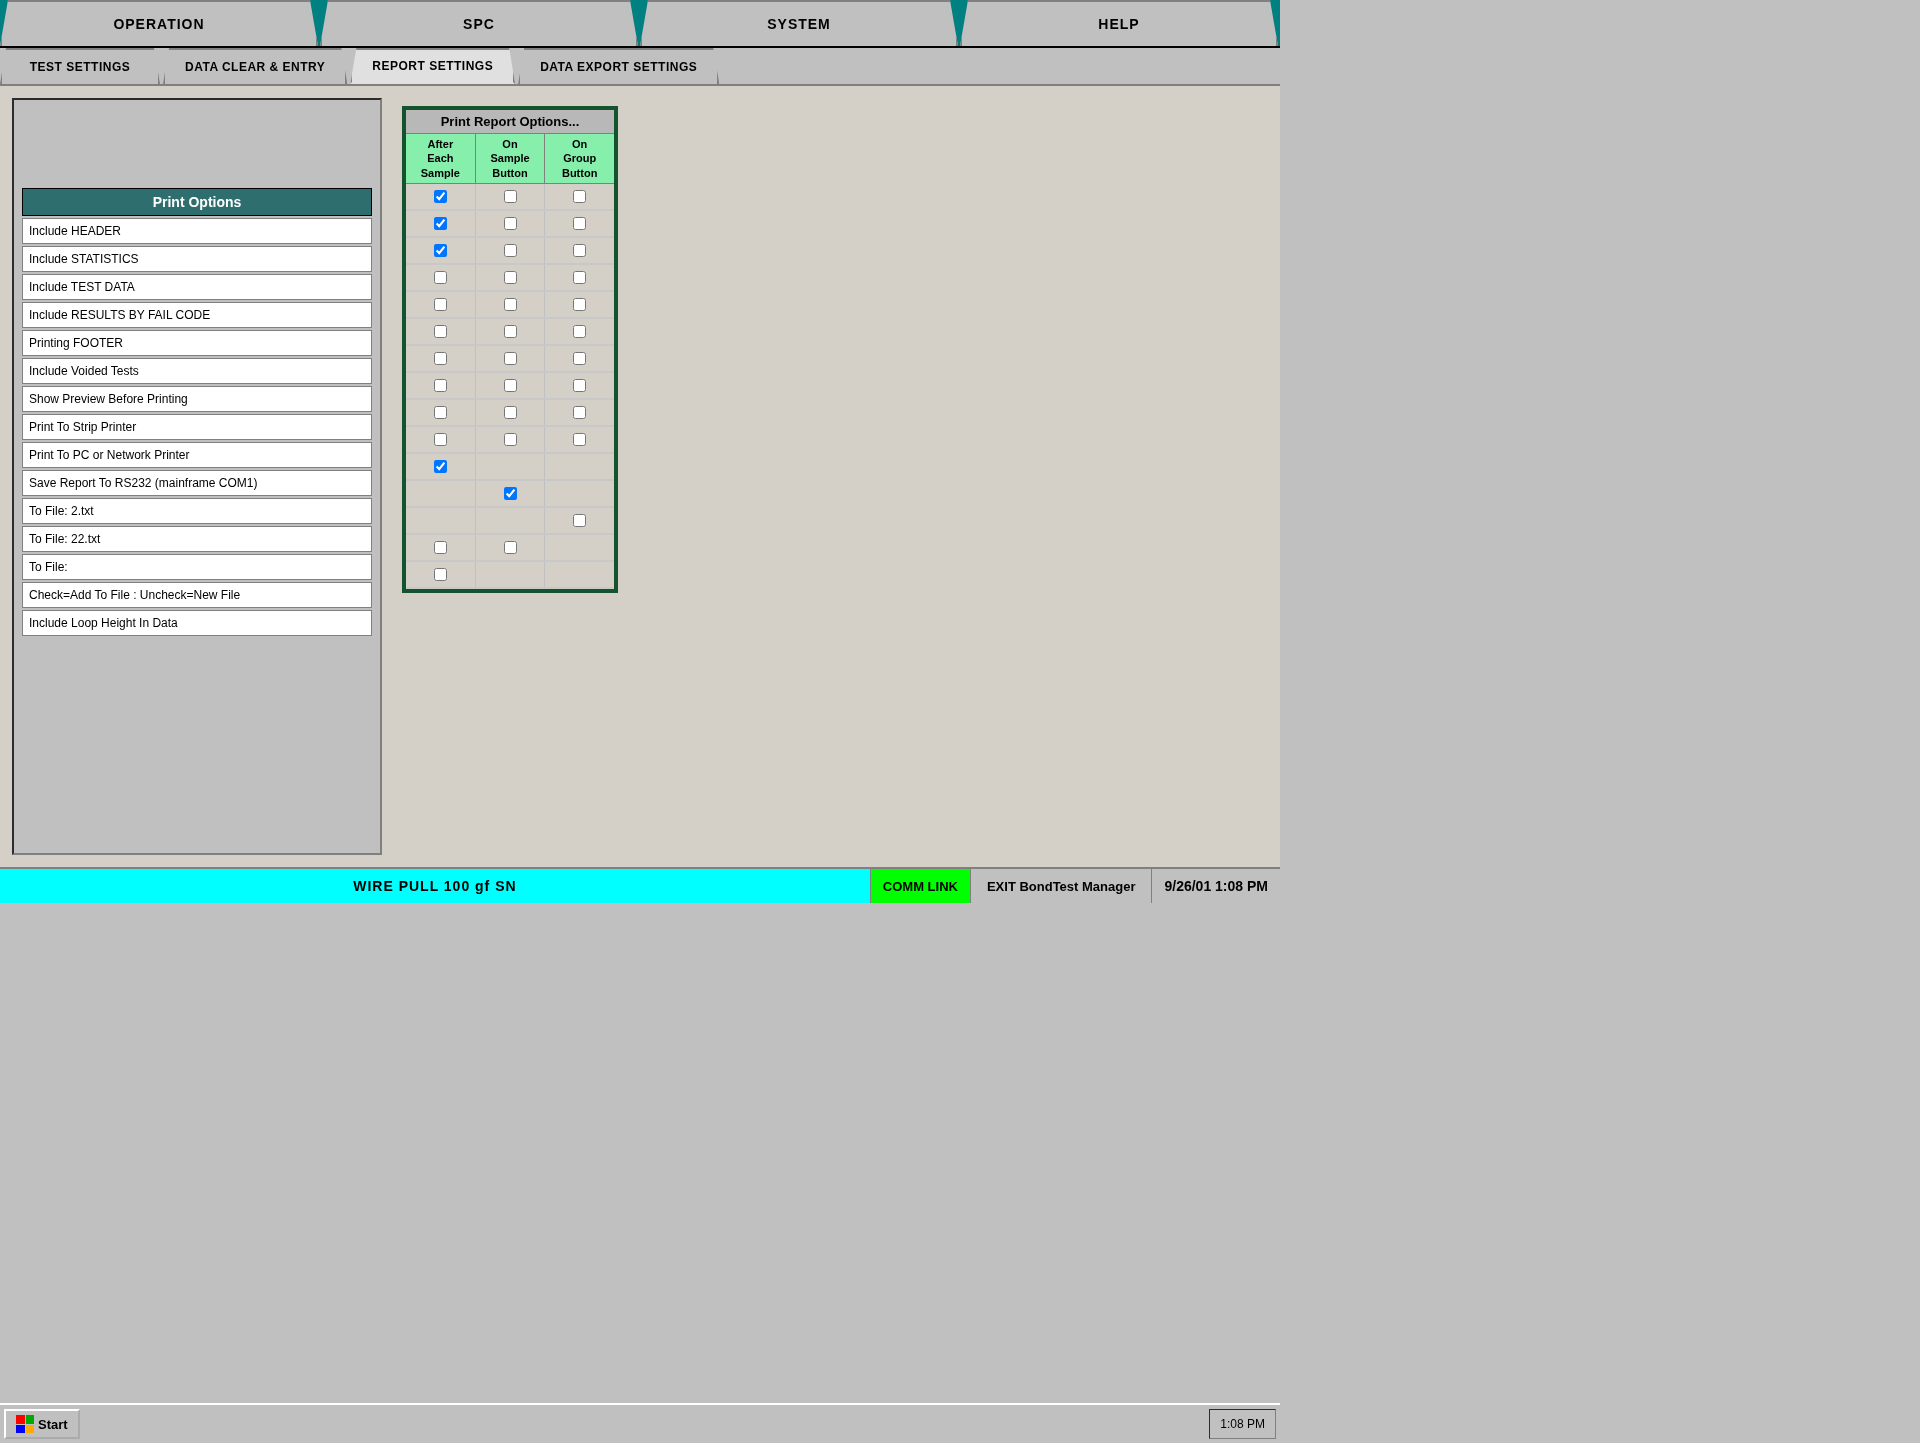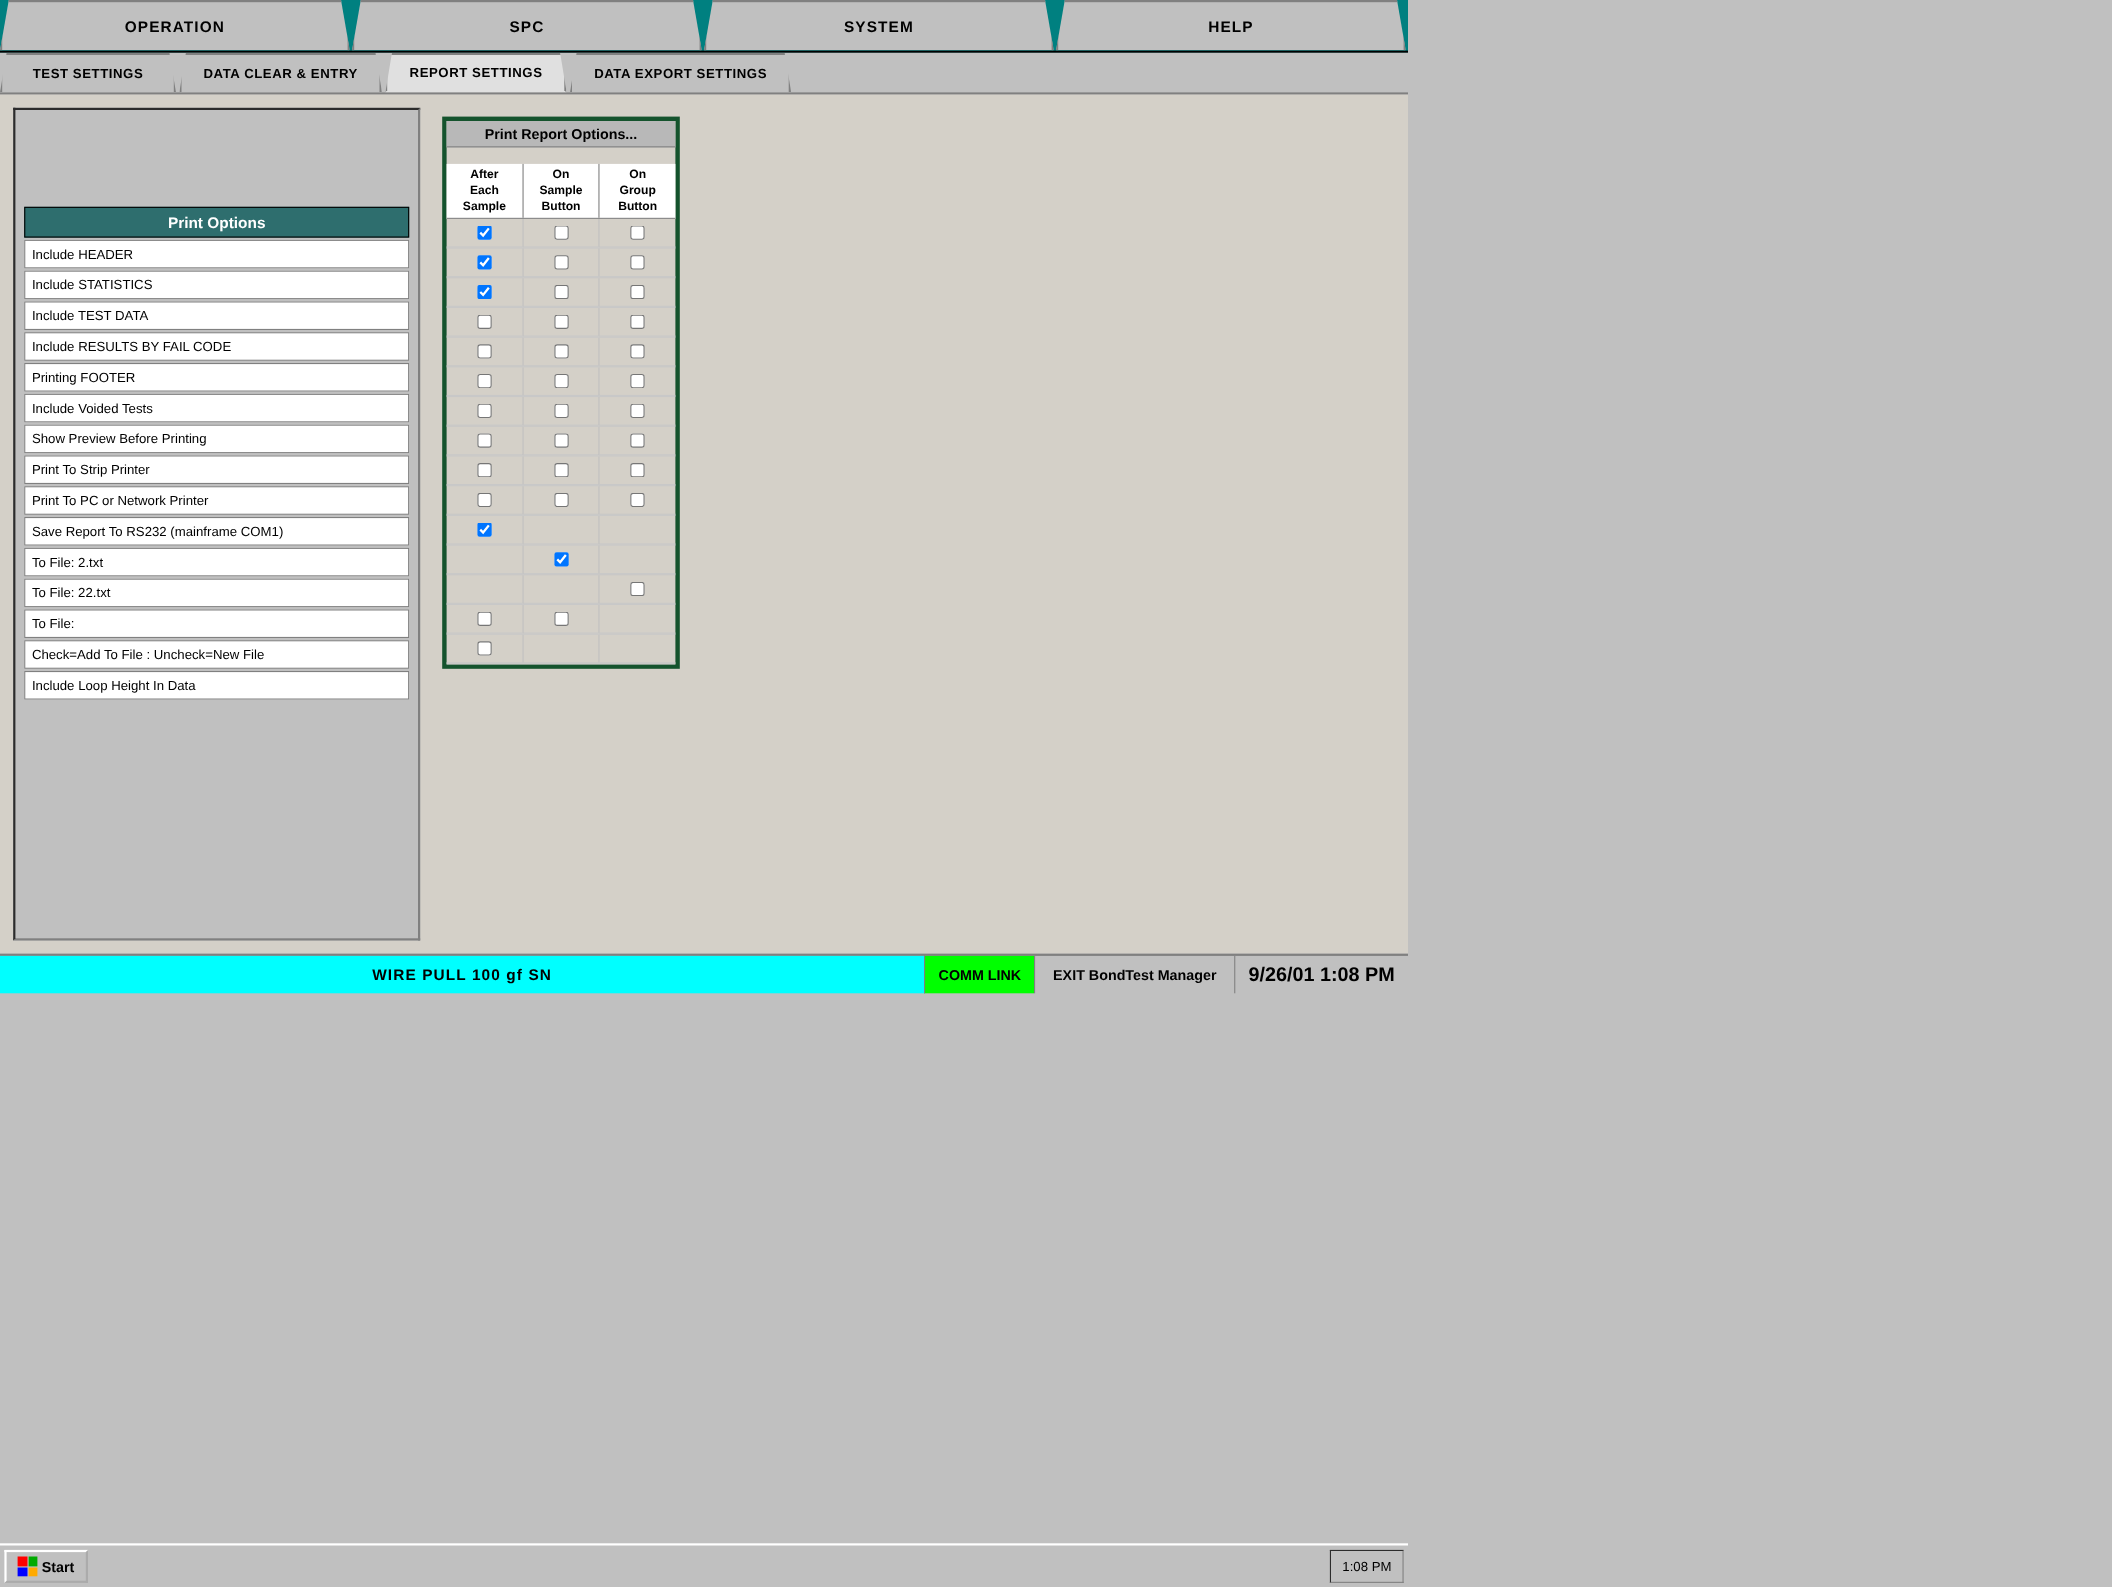--- a/index.html
+++ b/index.html
@@ -167,21 +167,21 @@
       padding: 0 16px;
       font-weight: bold;
       font-size: 13px;
       border-left: 1px solid #808080;
       border-right: 1px solid #808080;
       cursor: pointer;
     }
 
     .status-datetime {
       padding: 0 12px;
-      font-size: 18px;
+      font-size: 14px;
       font-weight: bold;
     }
 
     
     .taskbar {
       height: 40px;
       background: #c0c0c0;
       border-top: 2px solid #fff;
       display: flex;
       align-items: center;
@@ -236,23 +236,22 @@
       background: #b8b8b8;
       text-align: center;
       font-weight: bold;
       font-size: 13px;
       padding: 4px;
       border-bottom: 1px solid #808080;
     }
 
     .col-headers-row {
       display: flex;
-      background: #ffffff;
+      background: #86efac;
       border-bottom: 1px solid #808080;
-      margin-top: 15px;
     }
 
     .col-h {
       flex: 1;
       text-align: center;
       font-weight: bold;
       font-size: 11px;
       padding: 3px 1px;
       border-right: 1px solid #808080;
       line-height: 1.3;

